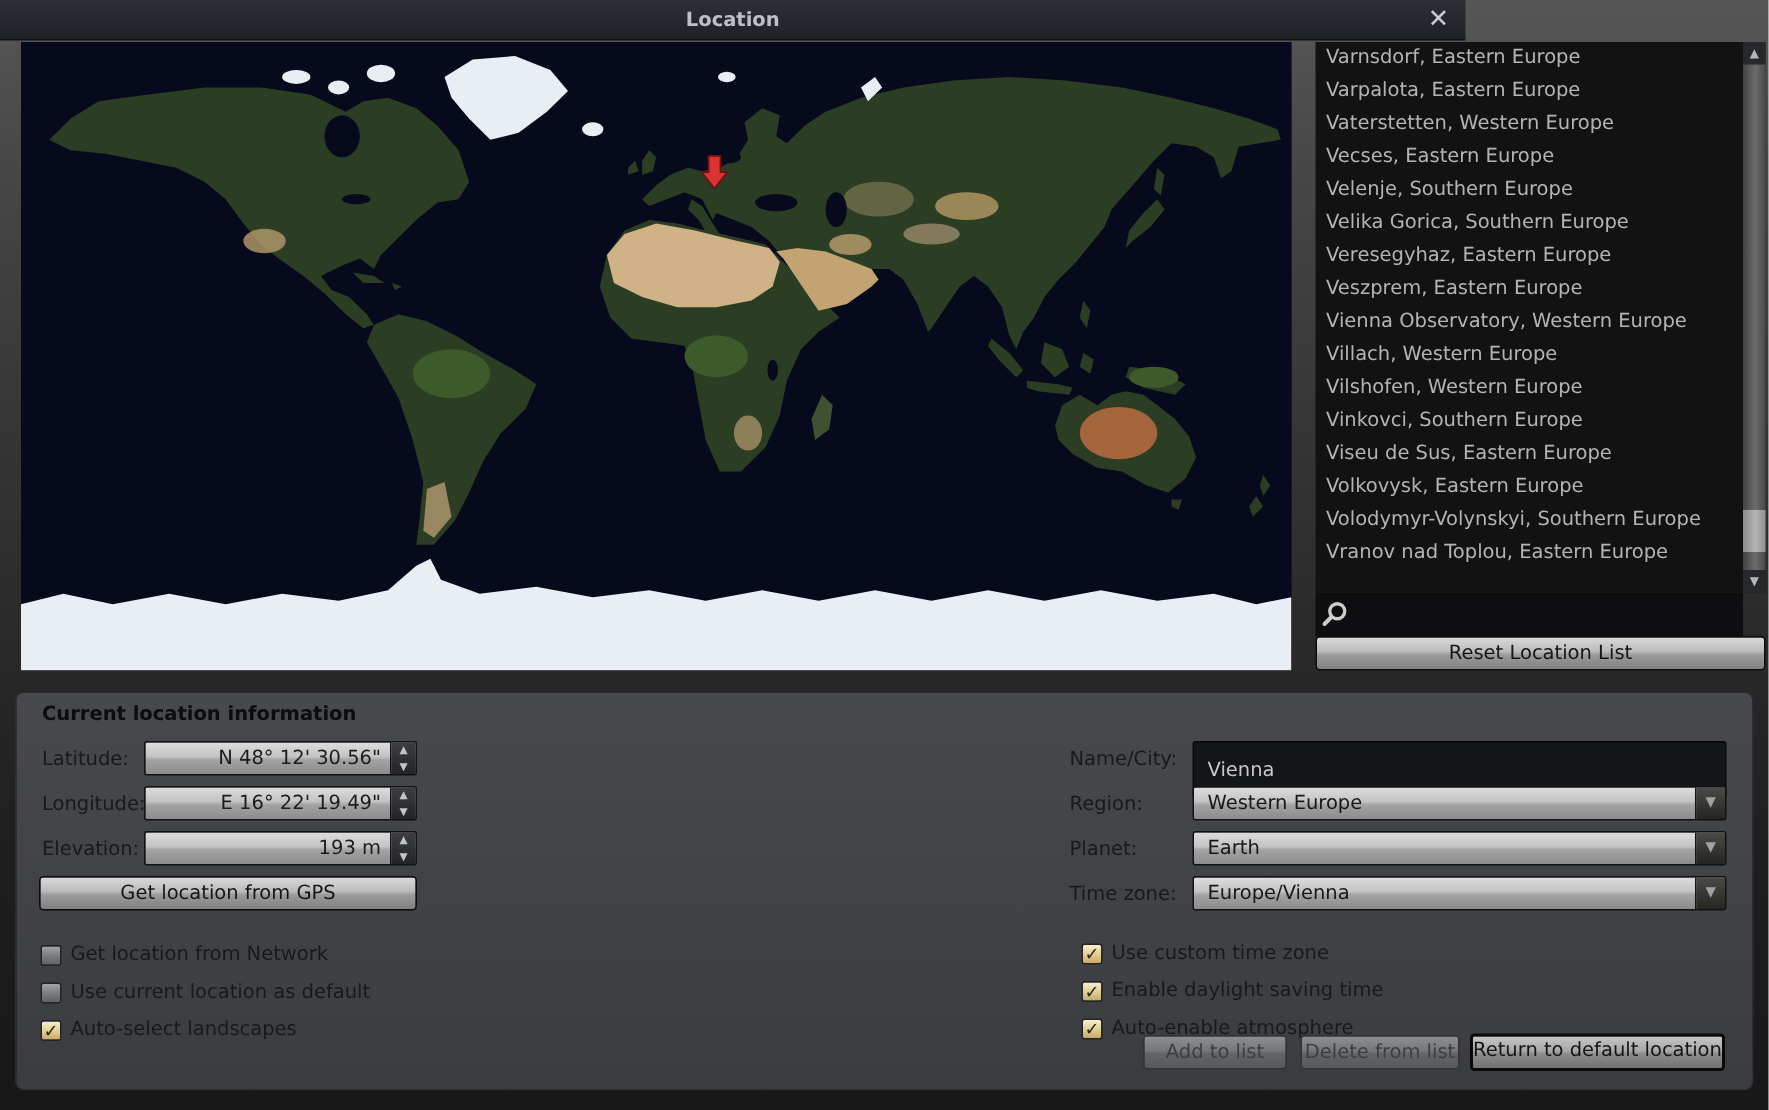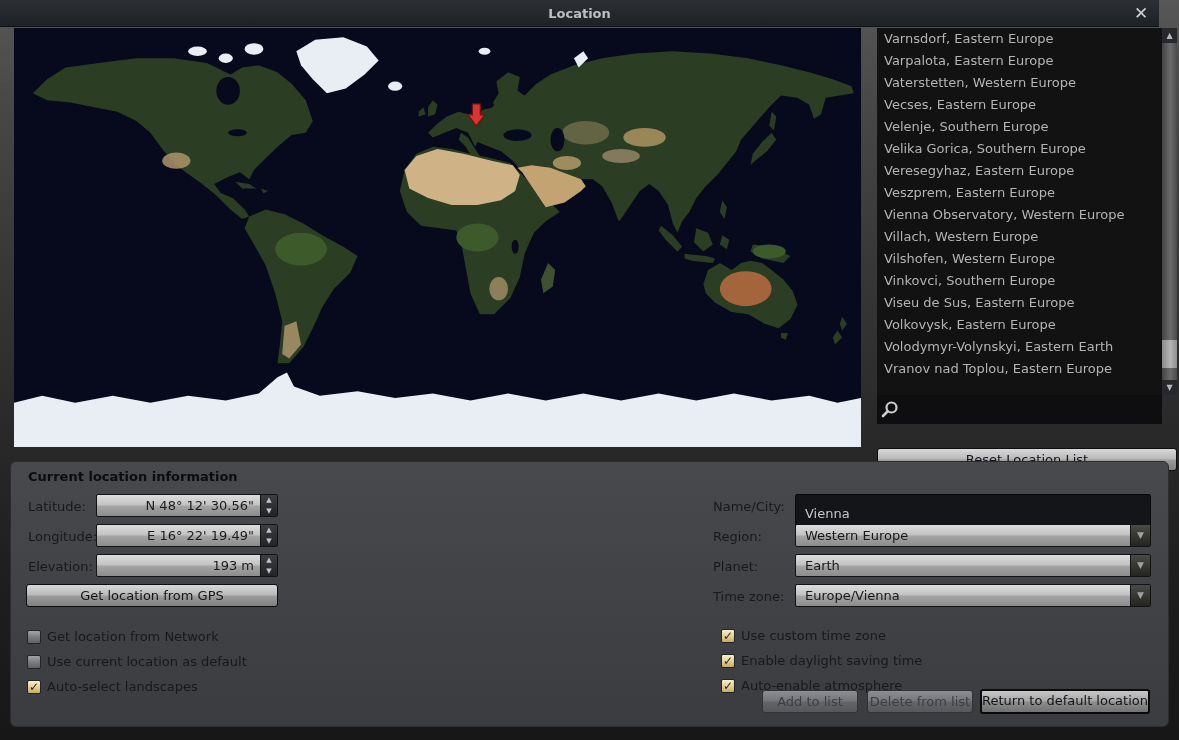--- a/index.html
+++ b/index.html
@@ -4,21 +4,21 @@
 <style>
   * { margin:0; padding:0; box-sizing:border-box; }
   html,body { width:1179px; height:740px; overflow:hidden; }
   body {
     font-family:"DejaVu Sans","Liberation Sans",sans-serif;
     font-size:13px;
     background:linear-gradient(180deg,#575757 0px,#474747 110px,#383838 260px,#2a2a2a 420px,#1f1f1f 560px,#171717 740px);
     position:relative;
   }
   
-  .titlebar{position:absolute;left:0;top:0;width:1159px;height:27px;
+  .titlebar{position:absolute;left:0;top:0;width:977px;height:27px;
     background:linear-gradient(180deg,#2c2f34,#1e2125);border-bottom:1px solid #101214;}
   .titlebar .title{position:absolute;left:0;right:0;top:0;line-height:27px;text-align:center;
     color:#bcc0c4;font-weight:bold;font-size:13px;}
   .close-x{position:absolute;right:6px;top:0;width:24px;height:27px;line-height:27px;text-align:center;
     color:#c9ccd0;font-size:17px;font-weight:bold;cursor:pointer;}
   
   .map{position:absolute;left:14px;top:28px;width:847px;height:419px;background:#060a1c;}
   .map svg{display:block;width:847px;height:419px;}
   
   .loclist{position:absolute;left:877px;top:28px;width:285px;height:367px;background:#121212;overflow:hidden;}
@@ -41,21 +41,21 @@
   .search svg{margin-left:3px;}
   .search input{flex:1;background:transparent;border:none;outline:none;color:#c9cacc;font:13px "DejaVu Sans",sans-serif;height:100%;}
   
   .btn{position:absolute;height:23px;border:1px solid #0c0d0e;border-radius:3px;
     background:linear-gradient(180deg,#d9d9d9,#bababa 45%,#9b9b9b 55%,#808080);
     color:#141518;font-size:13px;text-align:center;line-height:21px;cursor:pointer;white-space:nowrap;}
   .btn.disabled{background:linear-gradient(180deg,#8c8e92,#75777b 45%,#626468 55%,#56585c);
     color:#3c3e43;border-color:#313338;cursor:default;}
   .btn.default{border:2px solid #0a0a0a;line-height:19px;
     background:linear-gradient(180deg,#c6c6c6,#a8a8a8 45%,#8c8c8c 55%,#727272);}
-  #reset-btn{left:877px;top:424px;width:300px;margin-top:24px;}
+  #reset-btn{left:877px;top:424px;width:300px;}
   #gps-btn{left:26px;top:584px;width:252px;}
   #add-btn{left:762px;top:690px;width:96px;}
   #delete-btn{left:867px;top:690px;width:106px;}
   #return-btn{left:980px;top:689px;width:170px;height:25px;}
   
   .panel{position:absolute;left:10px;top:461px;width:1159px;height:266px;border-radius:6px;
     background:linear-gradient(180deg,#47494d,#3a3c40);border:1px solid #2c2d30;}
   .panel-title{position:absolute;left:28px;top:469px;font-weight:bold;color:#0b0c0e;font-size:13px;}
   .f-label{position:absolute;color:#17191c;font-size:13px;}
   
@@ -178,21 +178,21 @@
     <div class="loc-row">Velenje, Southern Europe</div>
     <div class="loc-row">Velika Gorica, Southern Europe</div>
     <div class="loc-row">Veresegyhaz, Eastern Europe</div>
     <div class="loc-row">Veszprem, Eastern Europe</div>
     <div class="loc-row">Vienna Observatory, Western Europe</div>
     <div class="loc-row">Villach, Western Europe</div>
     <div class="loc-row">Vilshofen, Western Europe</div>
     <div class="loc-row">Vinkovci, Southern Europe</div>
     <div class="loc-row">Viseu de Sus, Eastern Europe</div>
     <div class="loc-row">Volkovysk, Eastern Europe</div>
-    <div class="loc-row">Volodymyr-Volynskyi, Eastern Earth</div>
+    <div class="loc-row">Volodymyr-Volynskyi, Southern Europe</div>
     <div class="loc-row">Vranov nad Toplou, Eastern Europe</div>
   </div>
 
 <div class="scrollbar">
   <div class="sb-btn sb-up">▲</div>
   <div class="sb-track">
     <div class="sb-thumb"></div>
   </div>
   <div class="sb-btn sb-down">▼</div>
 </div>

